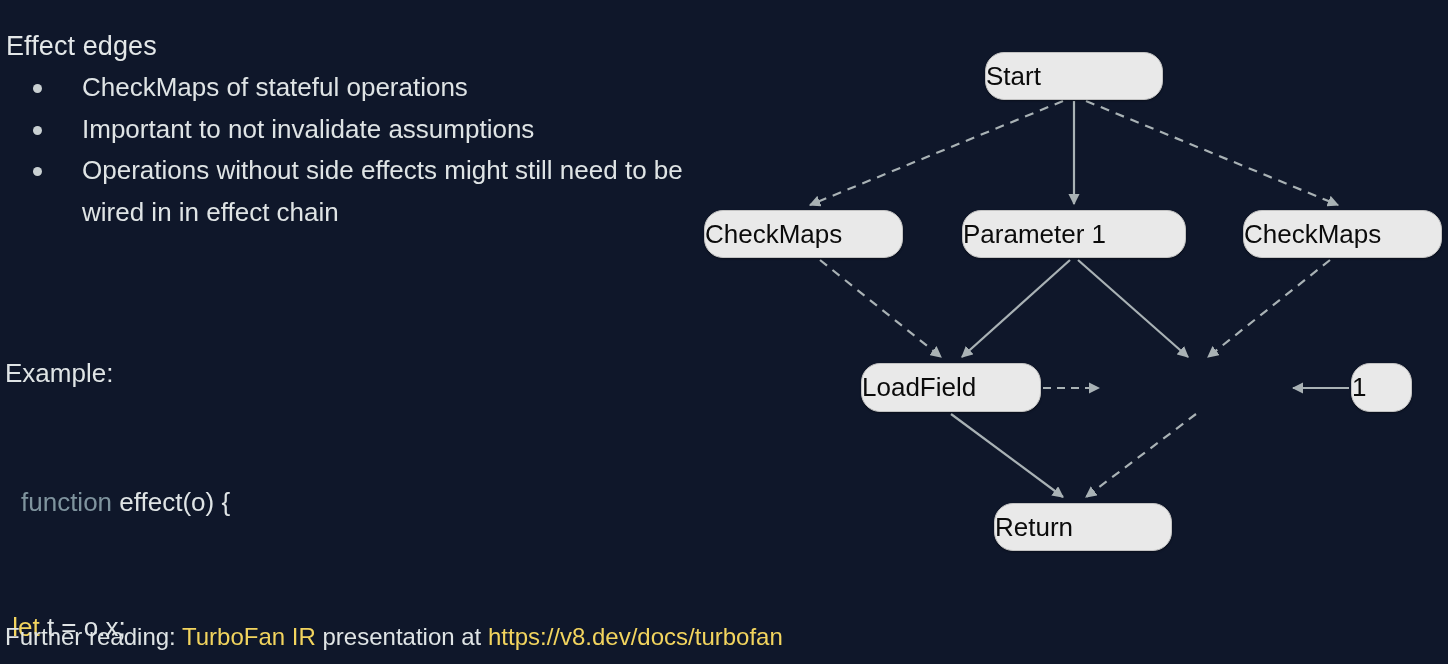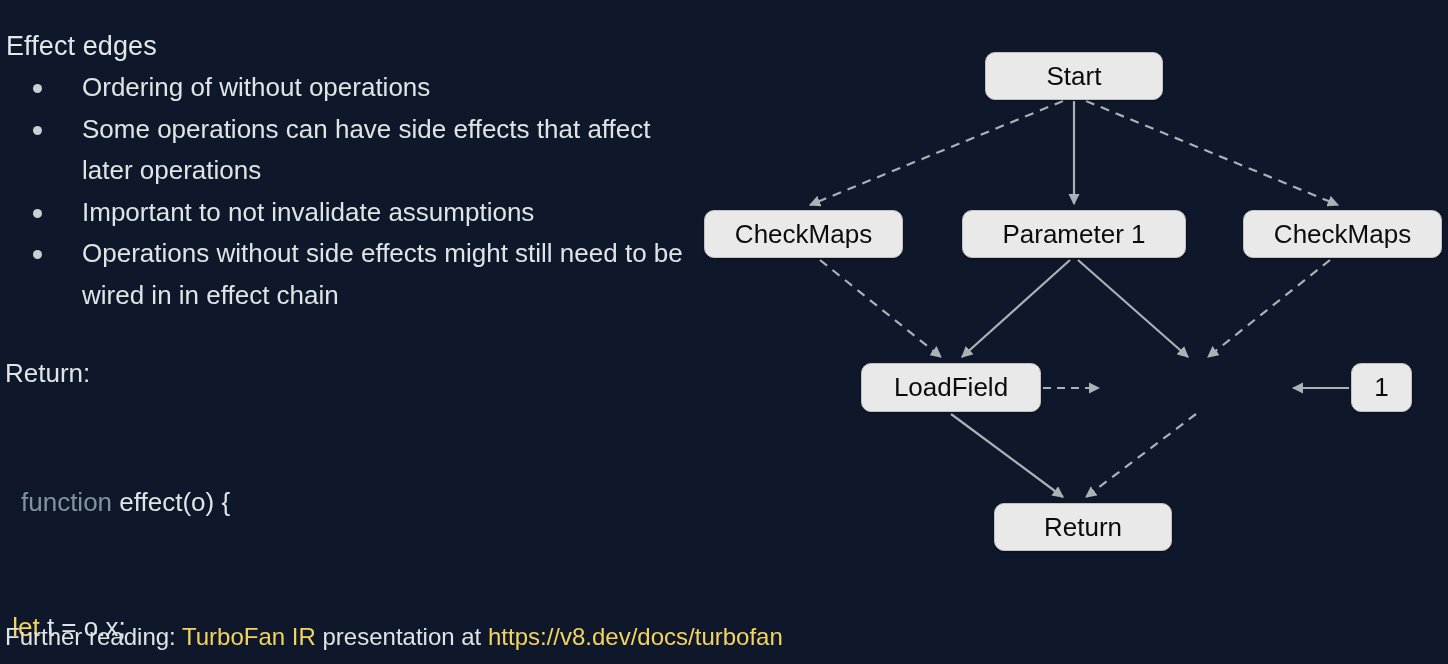--- a/index.html
+++ b/index.html
@@ -105,59 +105,55 @@
     top: 0;
     width: 1448px;
     height: 664px;
     pointer-events: none;
   }
   .graph svg { display: block; }
   .node {
     position: absolute;
     background: #e9e9e9;
     border: 1px solid #c2c2c2;
-    border-radius: 10px;
+    border-radius: 19px;
     box-shadow: 0 1px 2px rgba(0,0,0,0.35);
     display: flex;
     align-items: center;
-    justify-content: center;
+    justify-content: flex-start;
     color: #0b0b0b;
     font-size: 26px;
     box-sizing: border-box;
   }
 </style>
 </head>
 <body>
 
 <div id="slide">
 
   <div class="left-col">
 
     <div class="heading">Effect edges</div>
 
     <div class="bullets">
       <div class="bullet-row">
         <span class="bullet-dot"></span>
-        <span class="bullet-text">Ordering of without operations</span>
-      </div>
-      <div class="bullet-row">
-        <span class="bullet-dot"></span>
-        <span class="bullet-text">Some operations can have side effects that affect later operations</span>
+        <span class="bullet-text">CheckMaps of stateful operations</span>
       </div>
       <div class="bullet-row">
         <span class="bullet-dot"></span>
         <span class="bullet-text">Important to not invalidate assumptions</span>
       </div>
       <div class="bullet-row">
         <span class="bullet-dot"></span>
         <span class="bullet-text">Operations without side effects might still need to be wired in in effect chain</span>
       </div>
     </div>
 
-    <div class="example-label">Return:</div>
+    <div class="example-label">Example:</div>
 
     <div class="code">
       <span class="code-line"><span class="kw-dim">function</span><span class="plain"> effect(o) {</span></span>
       <span class="code-line">&nbsp;<span class="kw">let</span><span class="plain"> t = o.x;</span></span>
       
       
       
     </div>
 
     <div class="footer">

